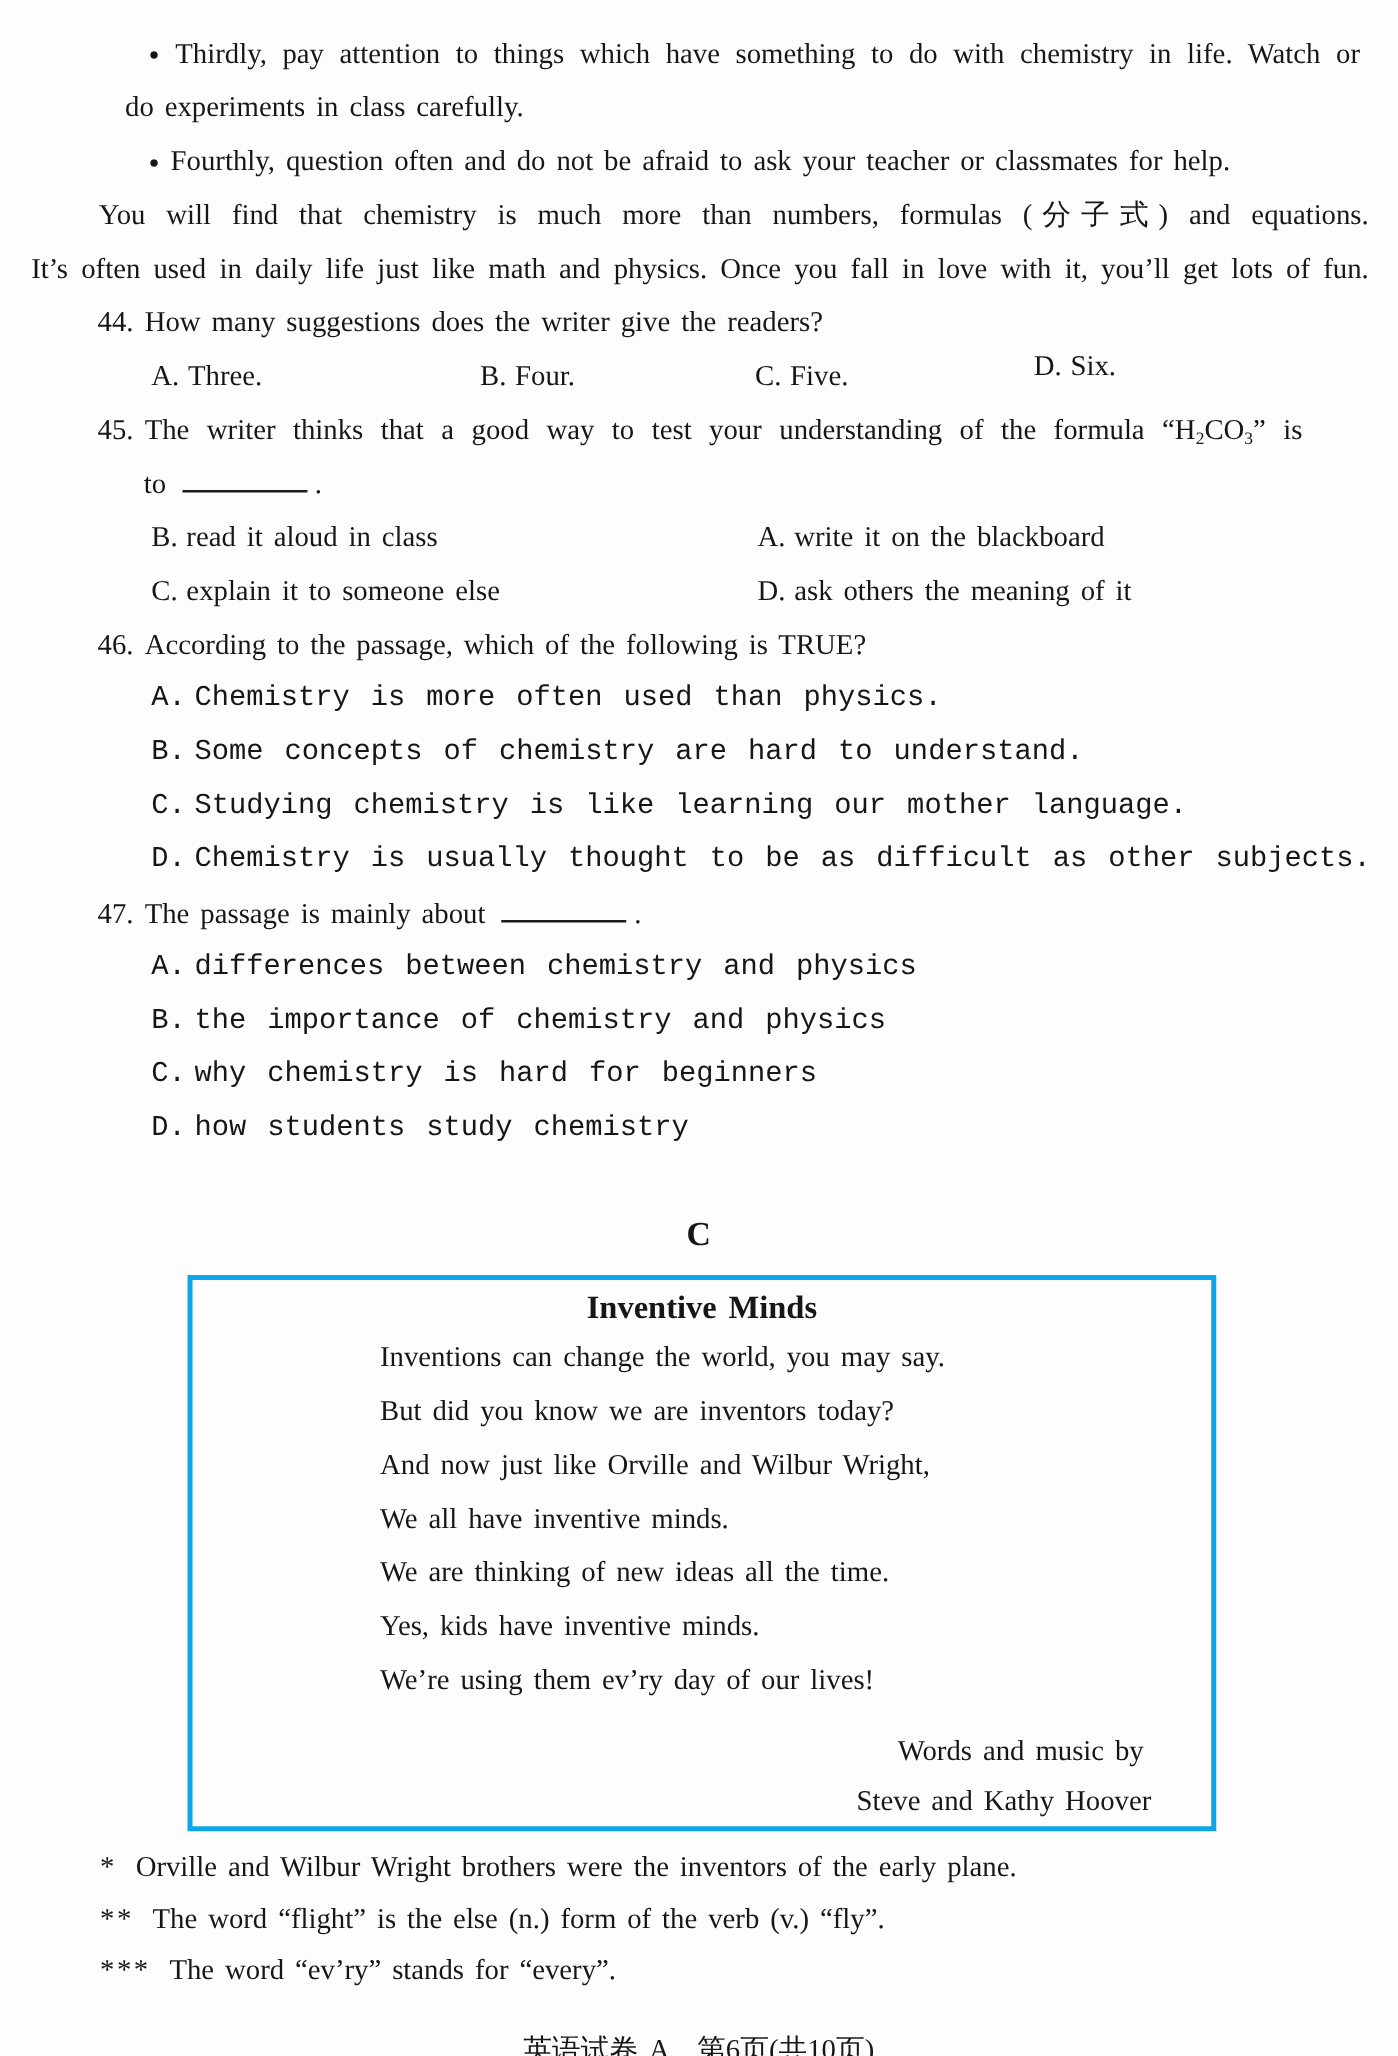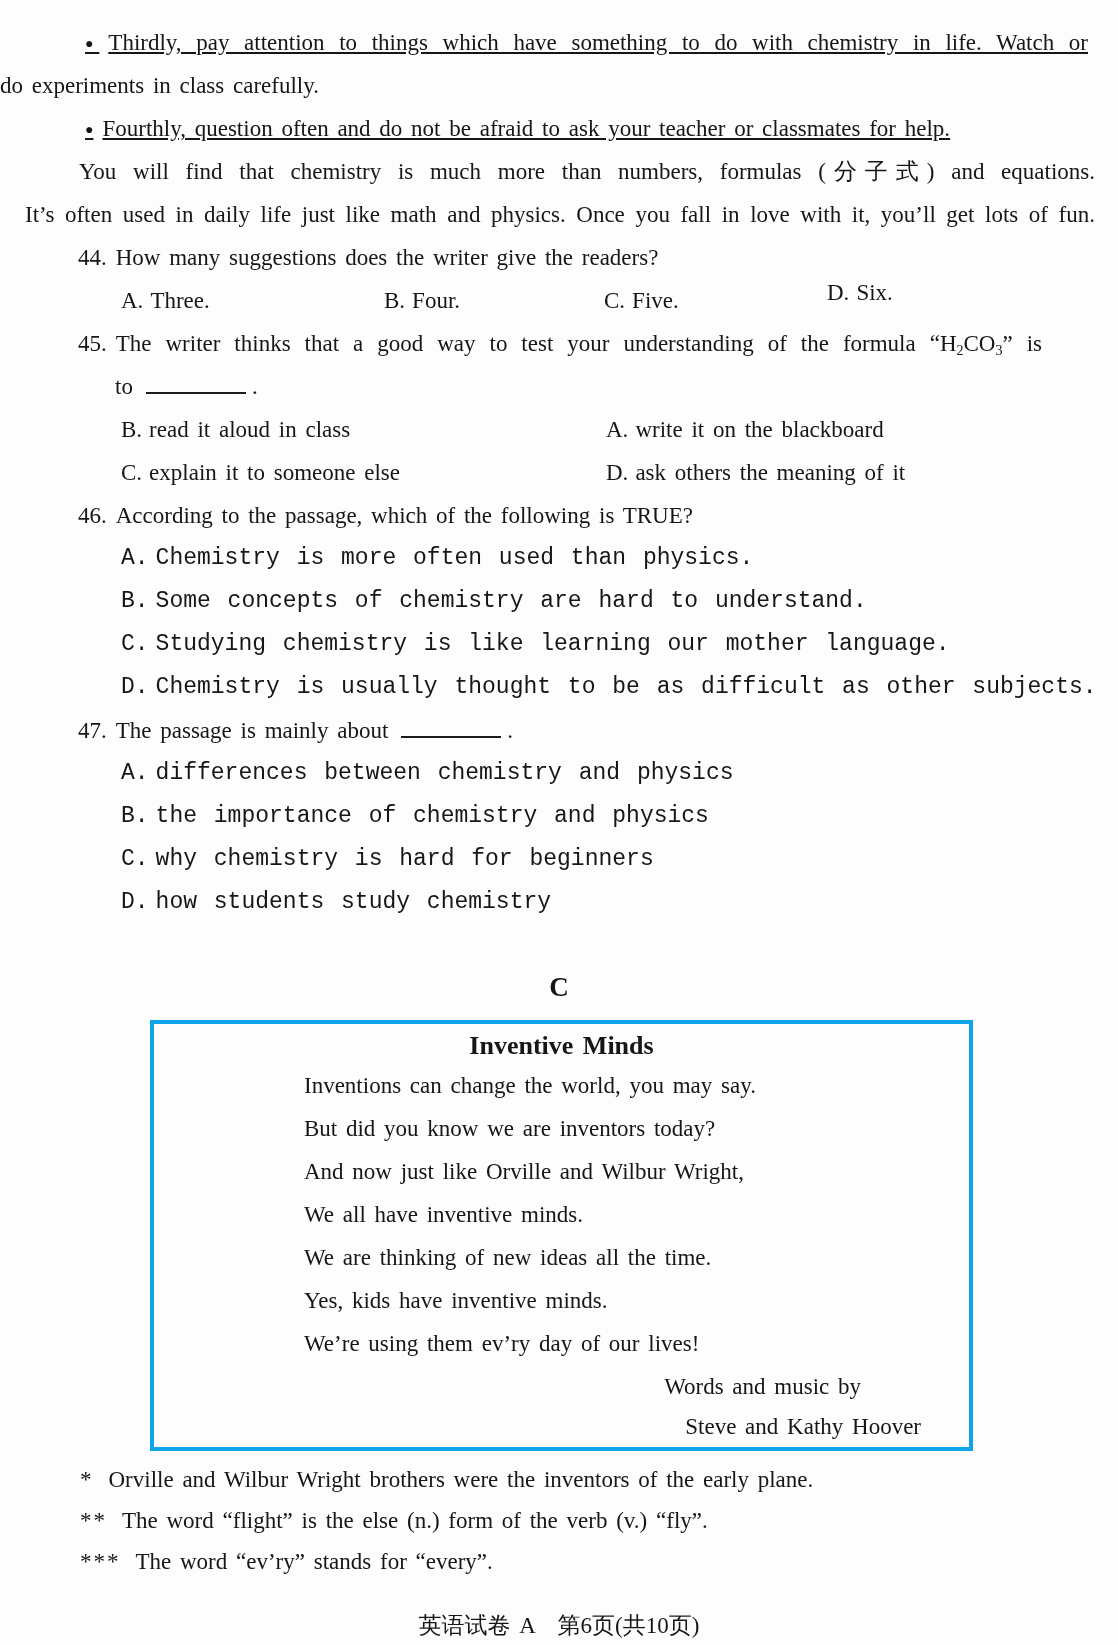--- a/index.html
+++ b/index.html
@@ -10,22 +10,22 @@
     font-family:"Liberation Serif","DejaVu Serif",serif;
     font-size:23px;
     line-height:43px;
     word-spacing:3px;
     overflow:hidden;
   }
   .page{width:1118px;height:1645px;position:relative;padding-top:21px;box-sizing:border-box;}
   .l{height:43px;line-height:43px;white-space:nowrap;}
   .fill{text-align:justify;text-align-last:justify;white-space:normal;}
   
-  .b-first{margin-left:85px;margin-right:30px;text-decoration:underline;}
-  .b-cont{}
+  .b-first{margin-left:119px;margin-right:30px;}
+  .b-cont{margin-left:100px;}
   .bullet{font-size:14px;vertical-align:2px;margin-right:9px;}
   .para1{margin-left:79px;margin-right:23px;}
   .para2{margin-left:25px;margin-right:23px;}
   
   .stem{margin-left:78px;}
   .stem-fill{margin-left:78px;margin-right:76px;}
   .qnum{margin-right:9px;}
   .olabel{margin-right:7px;}
   .opt-row4{display:grid;grid-template-columns:263px 220px 223px auto;margin-left:121px;height:43px;line-height:43px;}
   .opt-grid2{display:grid;grid-template-columns:485px auto;margin-left:121px;line-height:43px;}
@@ -33,21 +33,21 @@
   .raise{transform:translateY(-8px);}
   .blank{display:inline-block;width:100px;height:14px;border-bottom:2.5px solid #1c1c1c;margin:0 6px 0 13px;}
   .sb{font-size:14px;vertical-align:-4px;}
   .it{}
   
   .sec-c{text-align:center;font-weight:bold;font-size:27px;height:43px;line-height:43px;margin-top:42px;}
   .poem-box{width:815px;margin:11px 0 0 150px;border:4px solid #0ea5e9;padding:4px 0 0 0;box-sizing:content-box;}
   .poem-title{text-align:center;font-weight:bold;font-size:26px;height:36px;line-height:36px;}
   .poem-line{margin-left:150px;height:43px;line-height:43px;white-space:nowrap;}
   .credit{text-align:right;height:40px;line-height:40px;}
-  .credit1{padding-right:108px;margin-top:2px;}
+  .credit1{padding-right:54px;margin-top:16px;}
   .credit2{padding-right:48px;}
   
   .fn{margin-left:80px;height:41px;line-height:41px;white-space:nowrap;}
   .fn-first{margin-top:8px;}
   .fn-marker{margin-right:15px;letter-spacing:2px;}
   
   .footer{text-align:center;height:42px;line-height:42px;margin-top:23px;font-size:23px;}
 </style>
 </head>
 <body>

